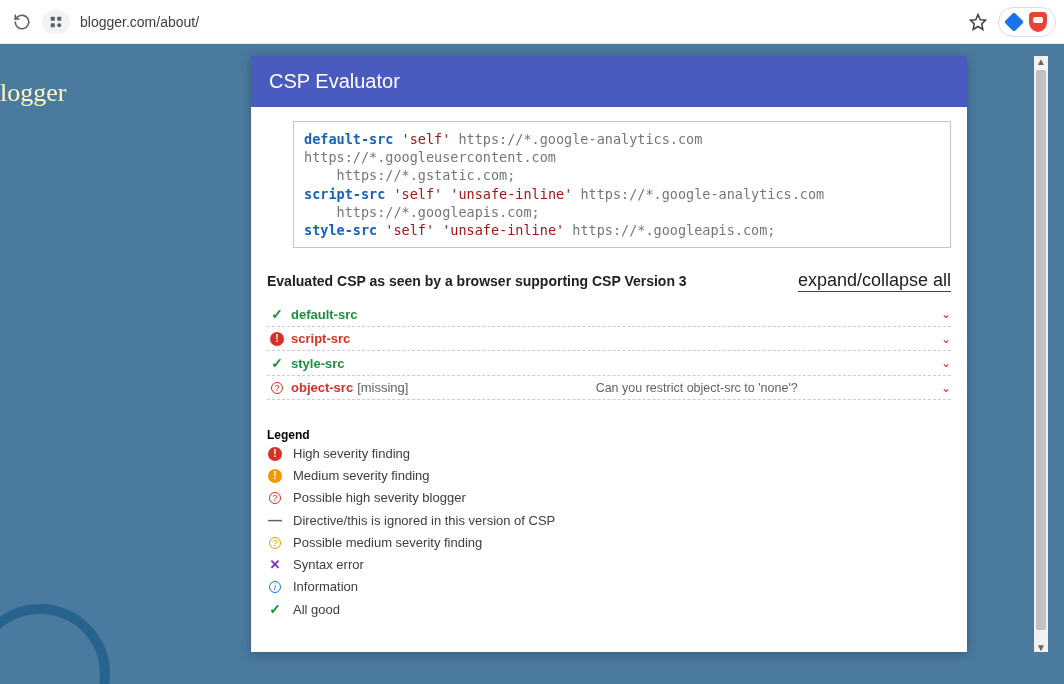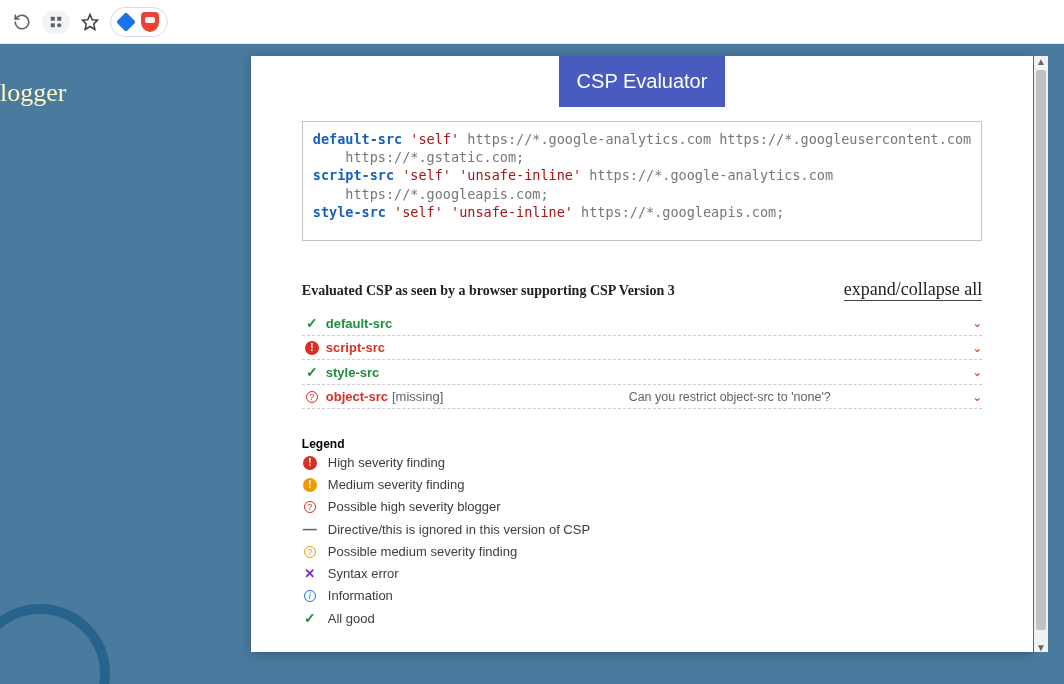--- a/index.html
+++ b/index.html
@@ -90,28 +90,27 @@
     position: absolute;
     left: 0; top: 34px;
     font-family: Georgia, serif;
     font-size: 26px;
     color: #fef9c3;
   }
 
   .panel {
     position: absolute;
     left: 251px; top: 12px;
-    width: 782px;
+    width: 716px;
     height: 596px;
     background: #fff;
     box-shadow: 0 2px 10px rgba(0,0,0,0.25);
     display: flex;
     flex-direction: column;
     overflow: hidden;
-    align-items: center;
   }
   .panel-header {
     background: #4a5bc0;
     color: #fff;
     padding: 14px 18px;
     font-size: 20px;
     font-weight: 400;
   }
   .panel-body {
     padding: 14px 16px 18px 16px;
@@ -120,31 +119,31 @@
   }
   .csp-box {
     border: 1px solid #c4c4c4;
     padding: 8px 10px;
     font-family: "Menlo", "Consolas", monospace;
     font-size: 13.5px;
     line-height: 1.35;
     color: #777;
     white-space: pre-wrap;
     min-height: 120px;
+    margin-left: 26px;
   }
   .csp-box .dir { color: #1560bd; font-weight: bold; }
   .csp-box .kw { color: #a31515; }
 
   .eval-head {
     display: flex;
     justify-content: space-between;
     align-items: baseline;
-    margin-top: 38px;
+    margin-top: 22px;
     margin-bottom: 10px;
-    font-family: Liberation Serif, serif;
   }
   .eval-head-title { font-size: 14px; font-weight: bold; color: #202124; }
   .expand-link { font-size: 18px; color: #202124; border-bottom: 1px solid #444; cursor: pointer; }
 
   .dir-row {
     display: flex;
     align-items: center;
     border-bottom: 1px dashed #ccc;
     padding: 4px 0;
     font-size: 13px;
@@ -208,20 +207,21 @@
     </svg>
   </div>
   <div class="url-prefix-chip">
     <svg width="14" height="14" viewBox="0 0 24 24" fill="#5f6368">
         <rect x="3" y="3" width="7" height="7" rx="1"></rect>
         <rect x="14" y="3" width="7" height="7" rx="1"></rect>
         <rect x="3" y="14" width="7" height="7" rx="1"></rect>
         <circle cx="17.5" cy="17.5" r="3.5"></circle>
       </svg>
   </div>
+  <div class="url-text">blogger.com/about/</div>
   <div class="right-icons">
     <div class="toolbar-icon">
       <svg width="18" height="18" viewBox="0 0 24 24" fill="none" stroke="#3c4043" stroke-width="2">
         <polygon points="12 2 15 9 22 9.5 17 14.5 18.5 22 12 18 5.5 22 7 14.5 2 9.5 9 9"></polygon>
       </svg>
     </div>
     <div class="ext-pill">
       <span class="icn">
           <span class="diamond"></span>
         </span>

